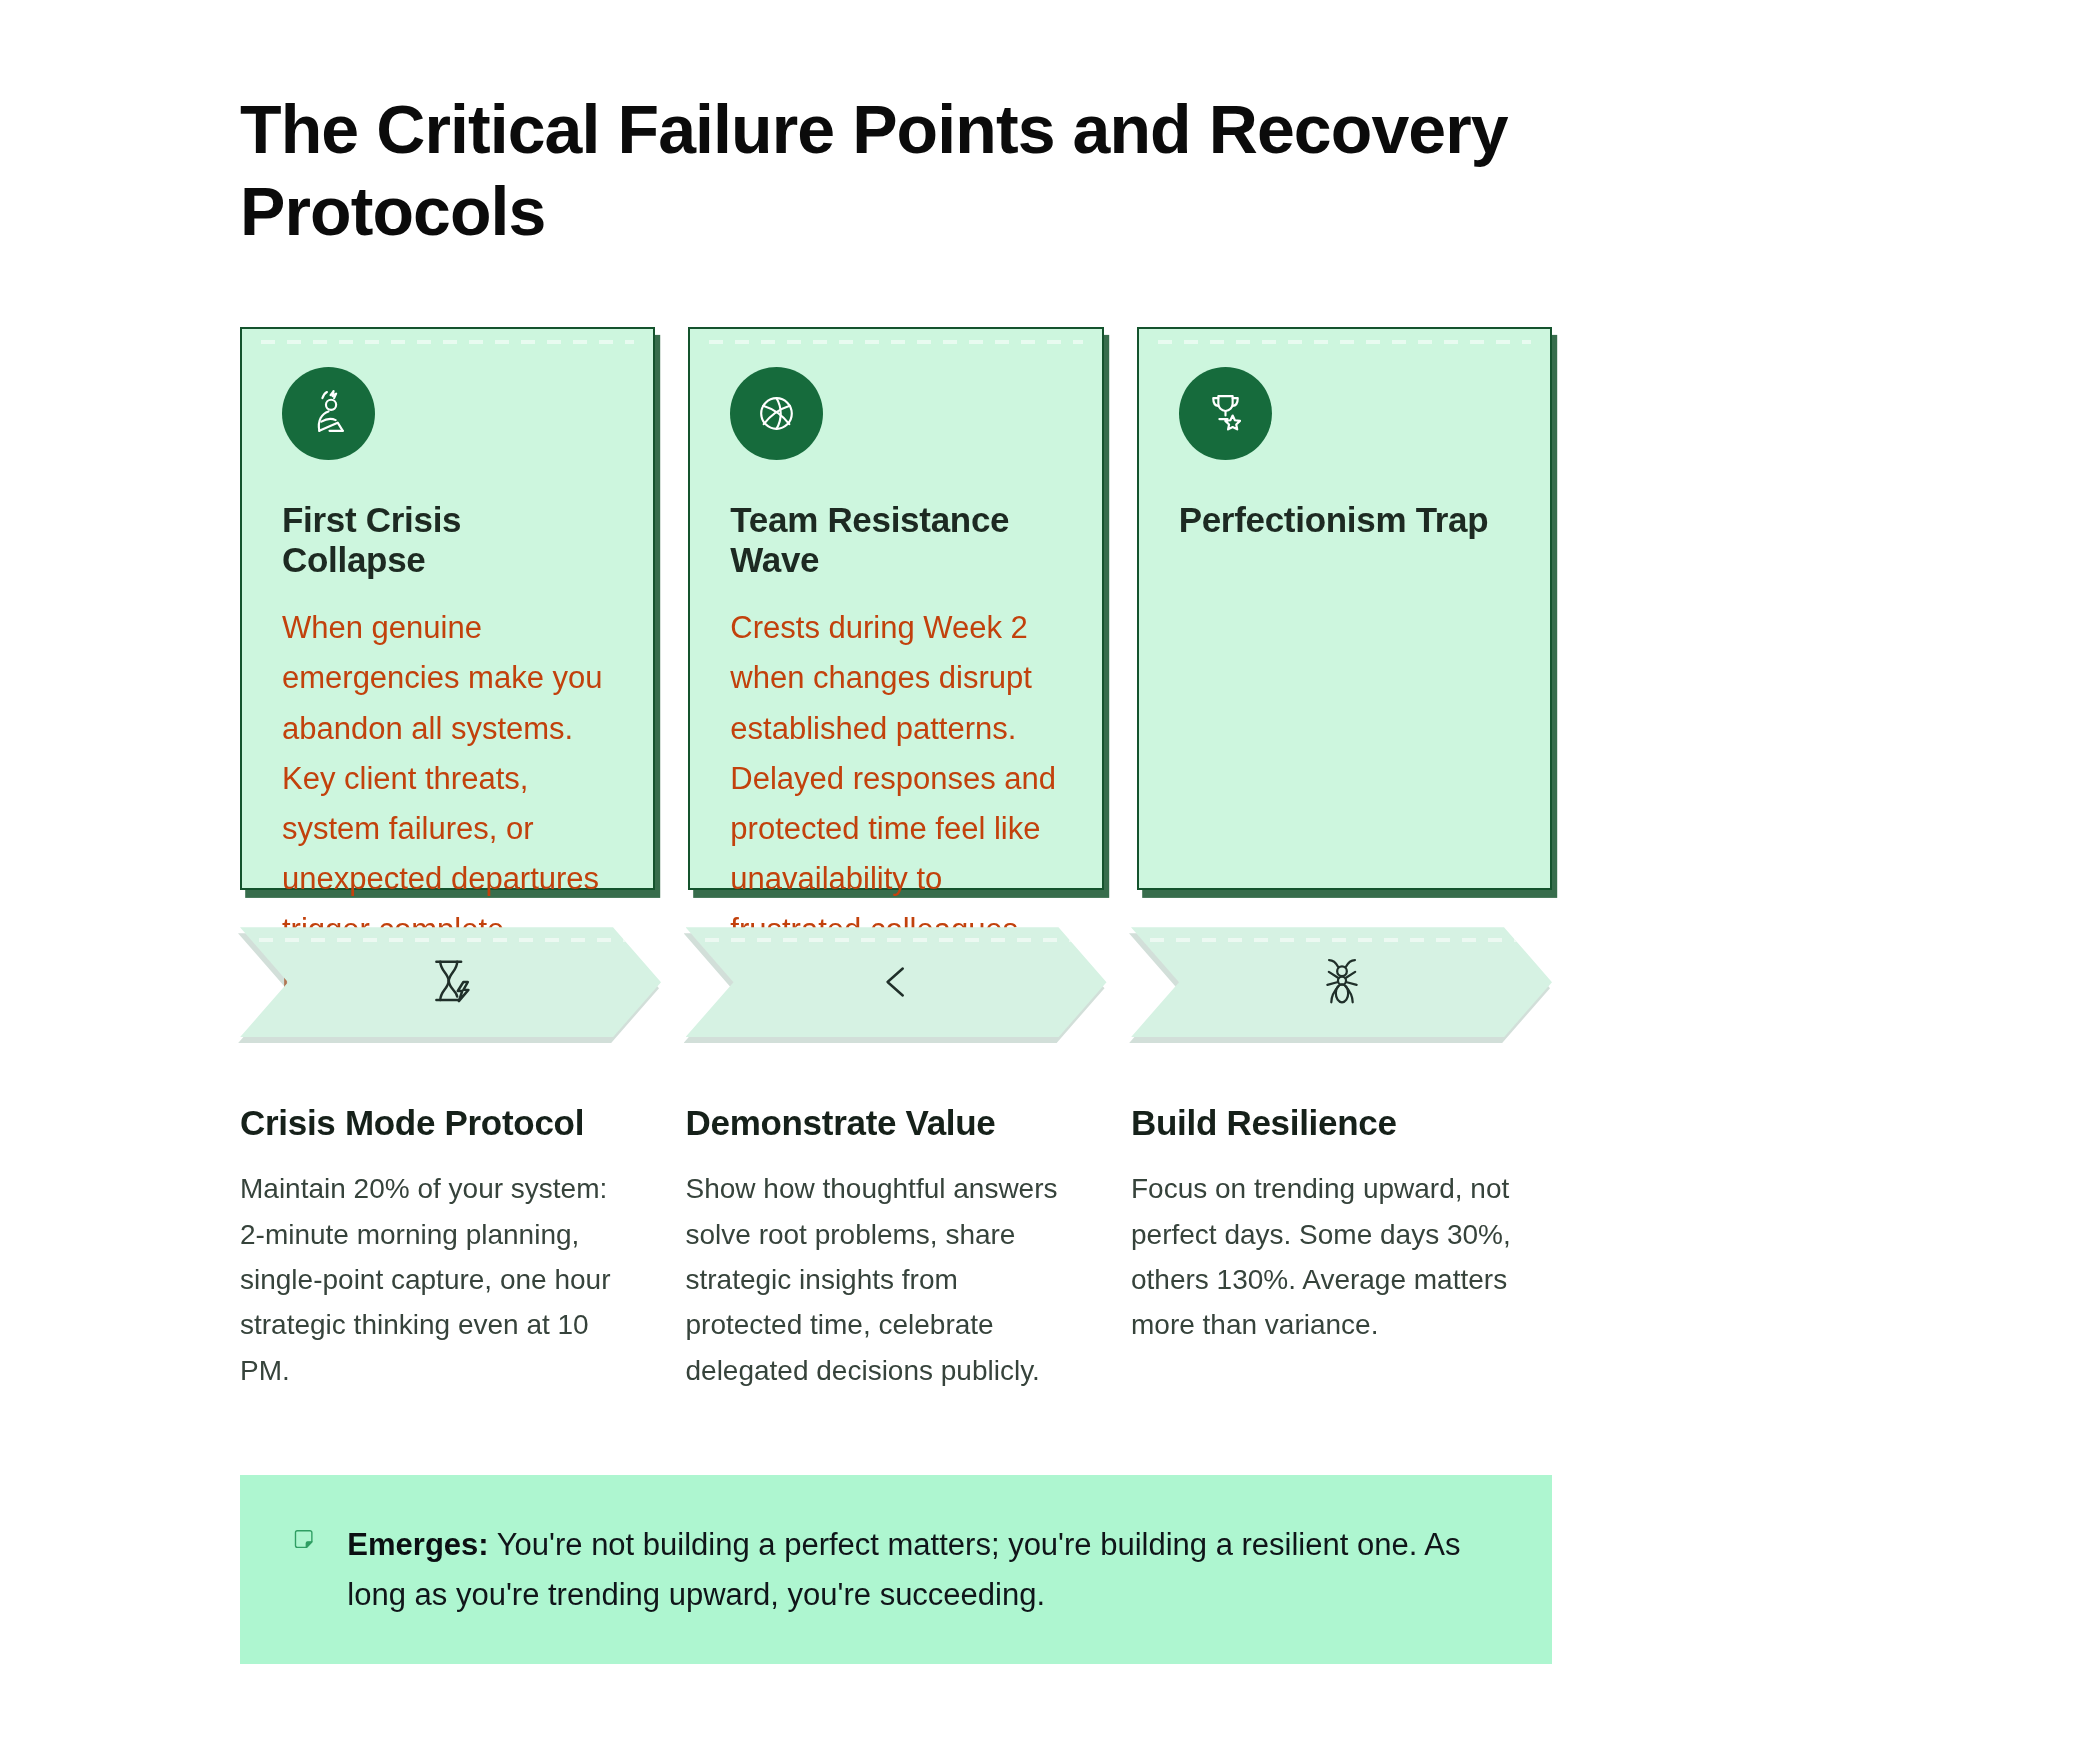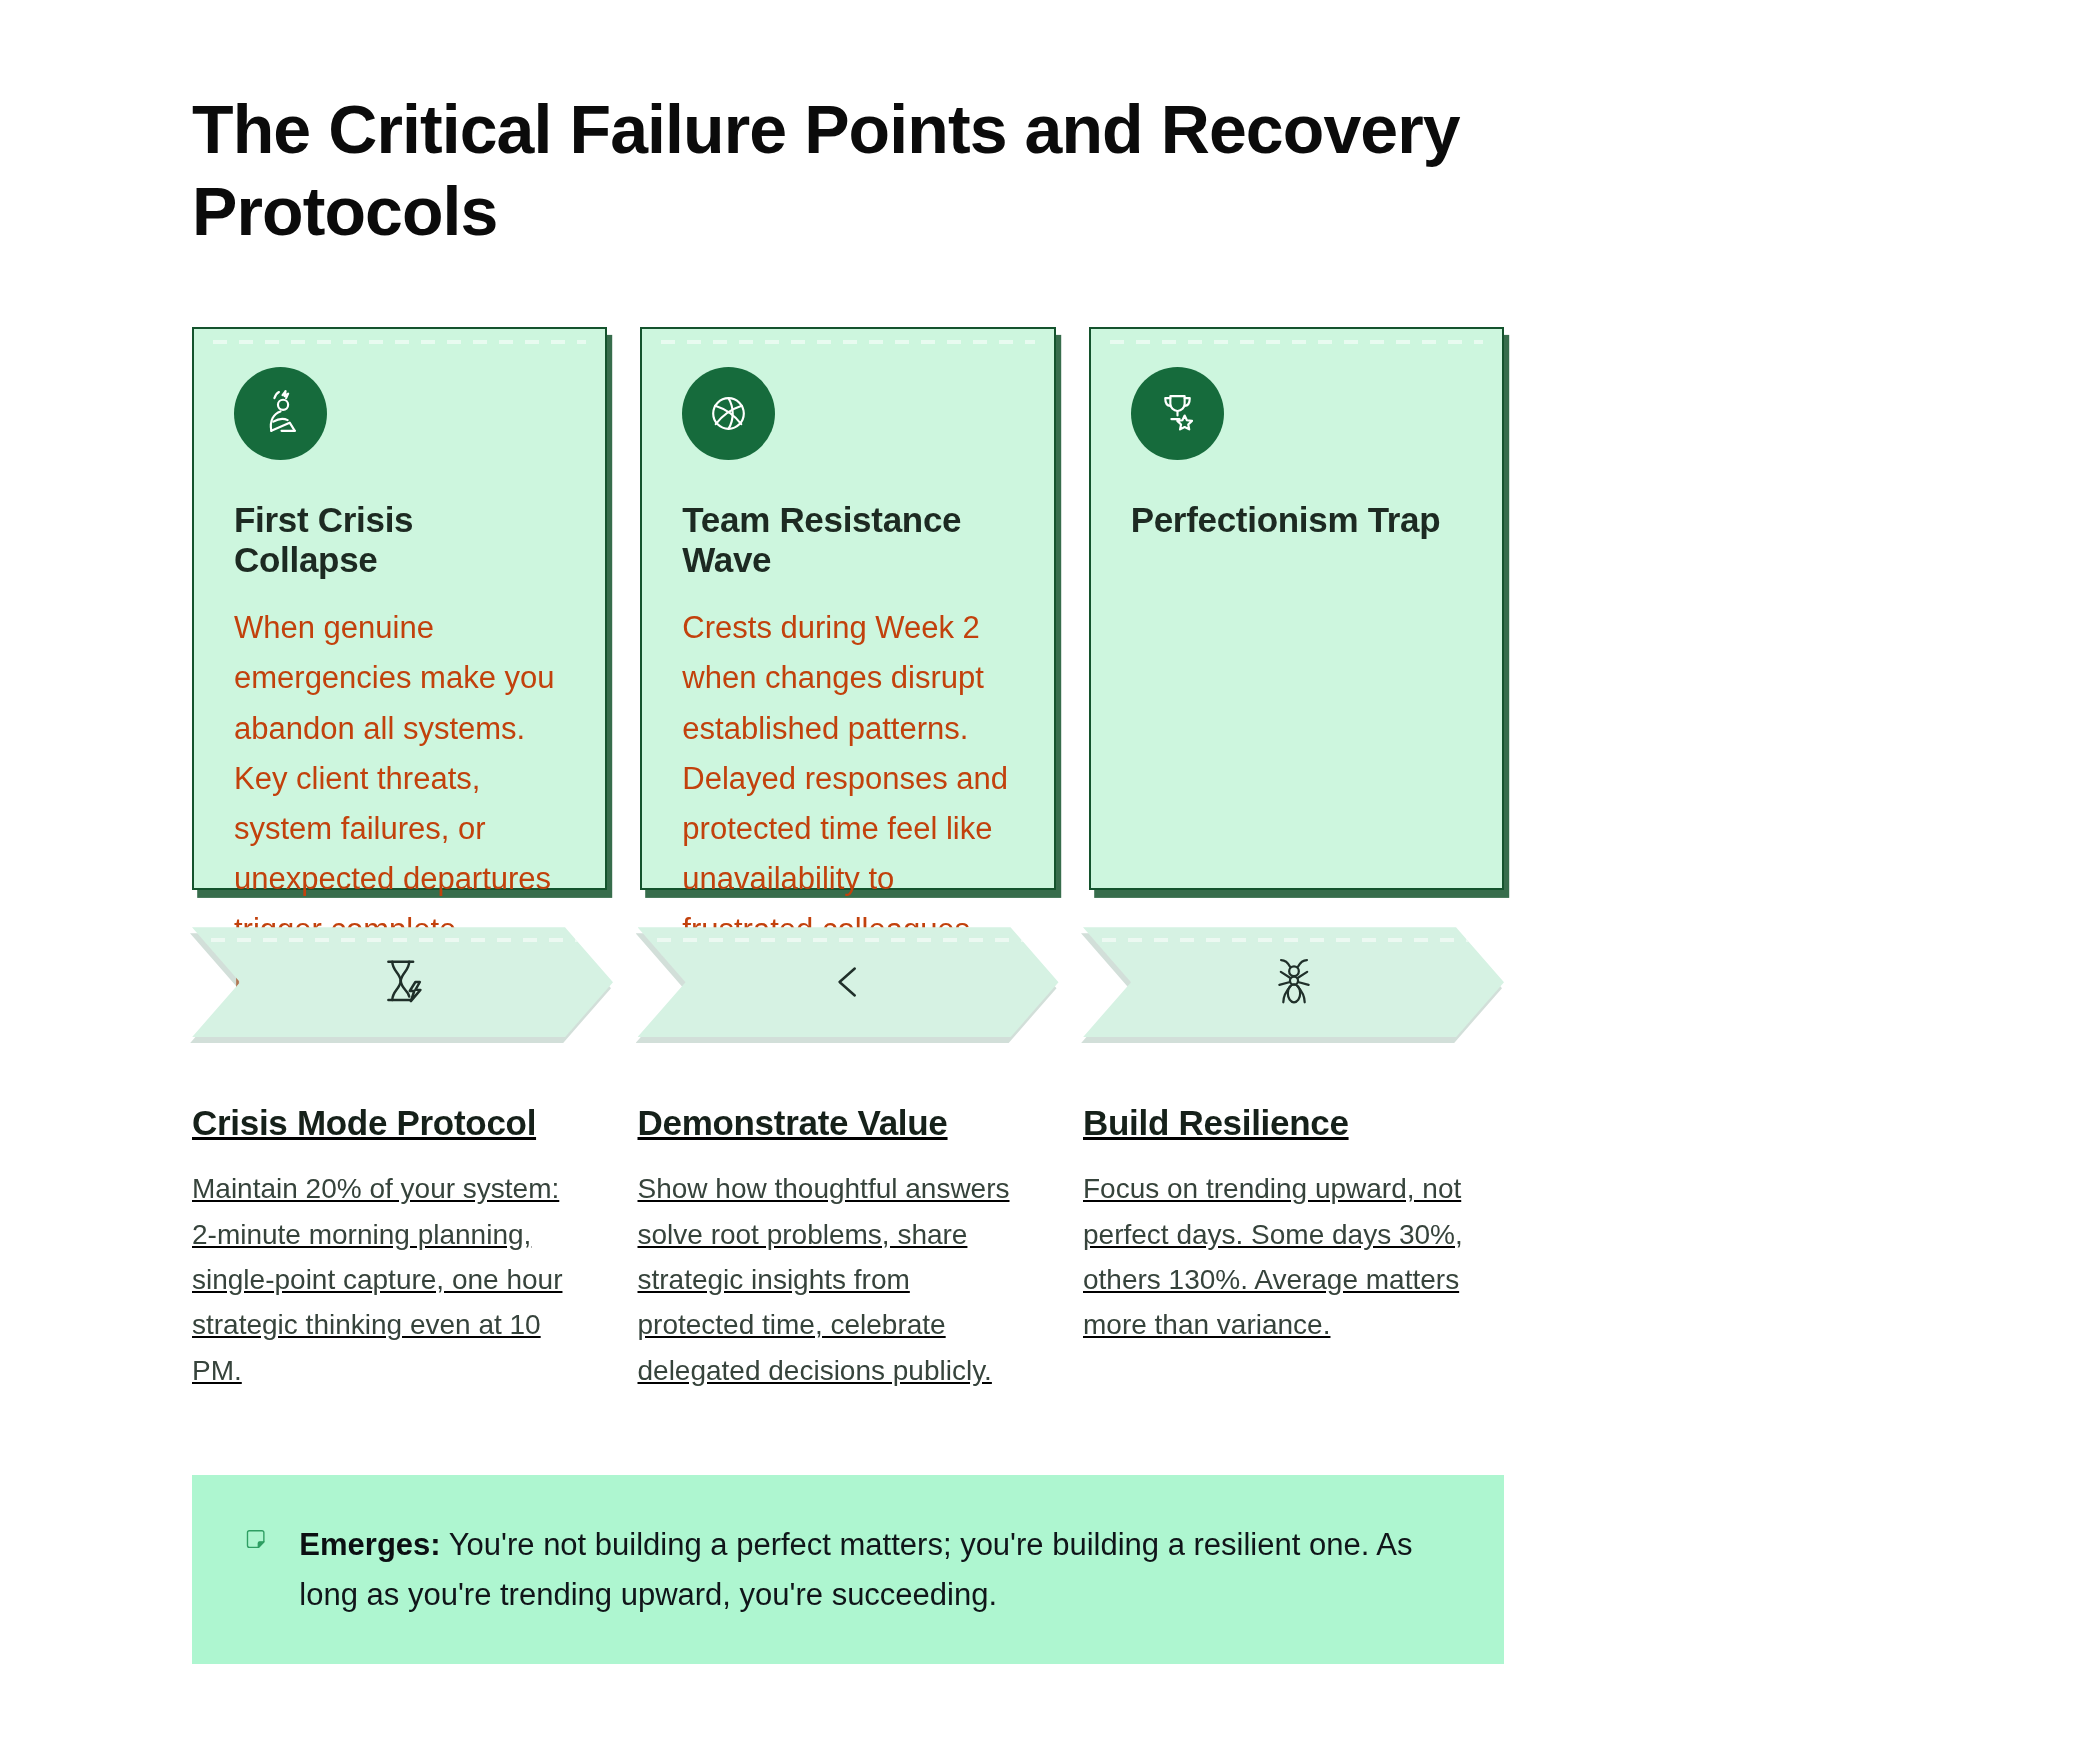--- a/index.html
+++ b/index.html
@@ -5,20 +5,21 @@
   html,body{margin:0;padding:0;background:#ffffff;}
   .page{
     position:relative;
     width:1692px;
     height:1757px;
     background:#ffffff;
     font-family:"Liberation Sans","DejaVu Sans",sans-serif;
     overflow:hidden;
     box-sizing:border-box;
     padding:89px 188px 0 192px;
+    margin-left:48px;
   }
   .title{
     font-size:68px;
     font-weight:800;
     letter-spacing:-0.9px;
     line-height:1.2;
     color:#0b0b0b;
     max-width:1590px;
     margin:0 0 75px 0;
   }
@@ -72,21 +73,20 @@
     height:110px;
     background:#d6f2e3;
     clip-path:polygon(0% 0%, calc(100% - 48px) 0%, 100% 50%, calc(100% - 48px) 100%, 0% 100%, 48px 50%);
     display:flex;align-items:center;justify-content:center;
   }
   .steps{
     display:grid;
     grid-template-columns:repeat(3,1fr);
     gap:24.5px;
     margin-top:66px;
-    text-decoration:underline;
   }
   .step h3{
     margin:0;
     font-size:35px;
     font-weight:700;
     color:#16211a;
     letter-spacing:-0.3px;
   }
   .step p{
     margin:23px 0 0 0;

